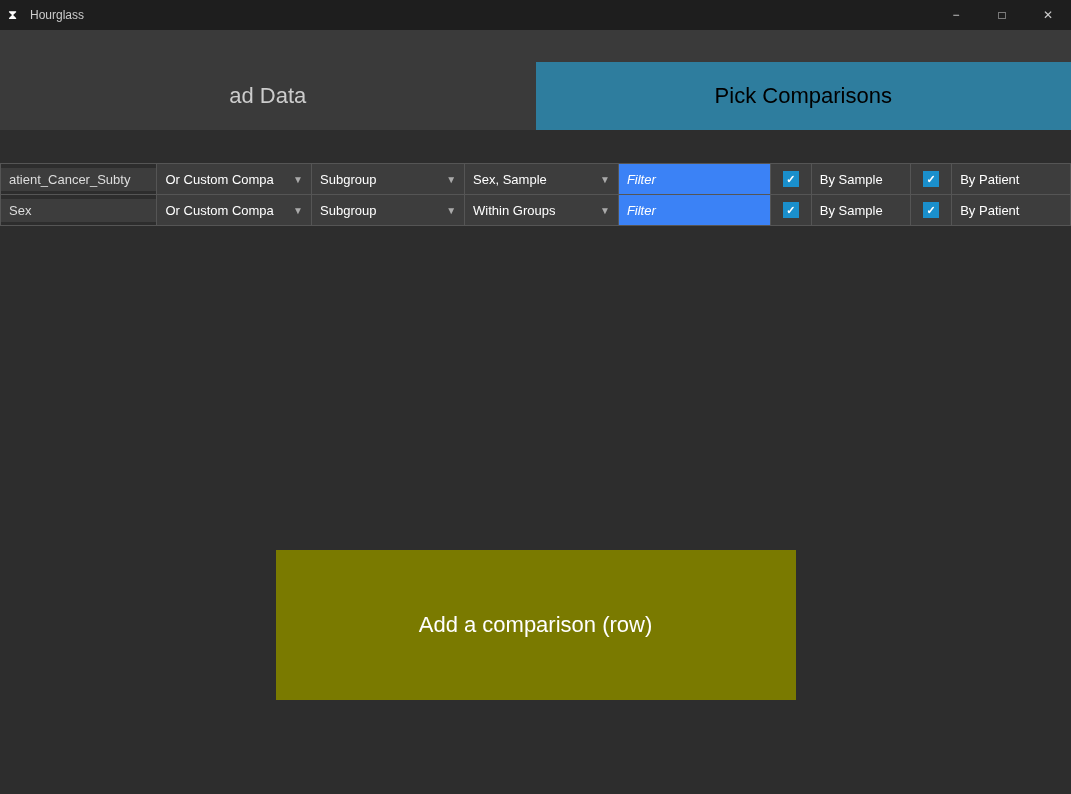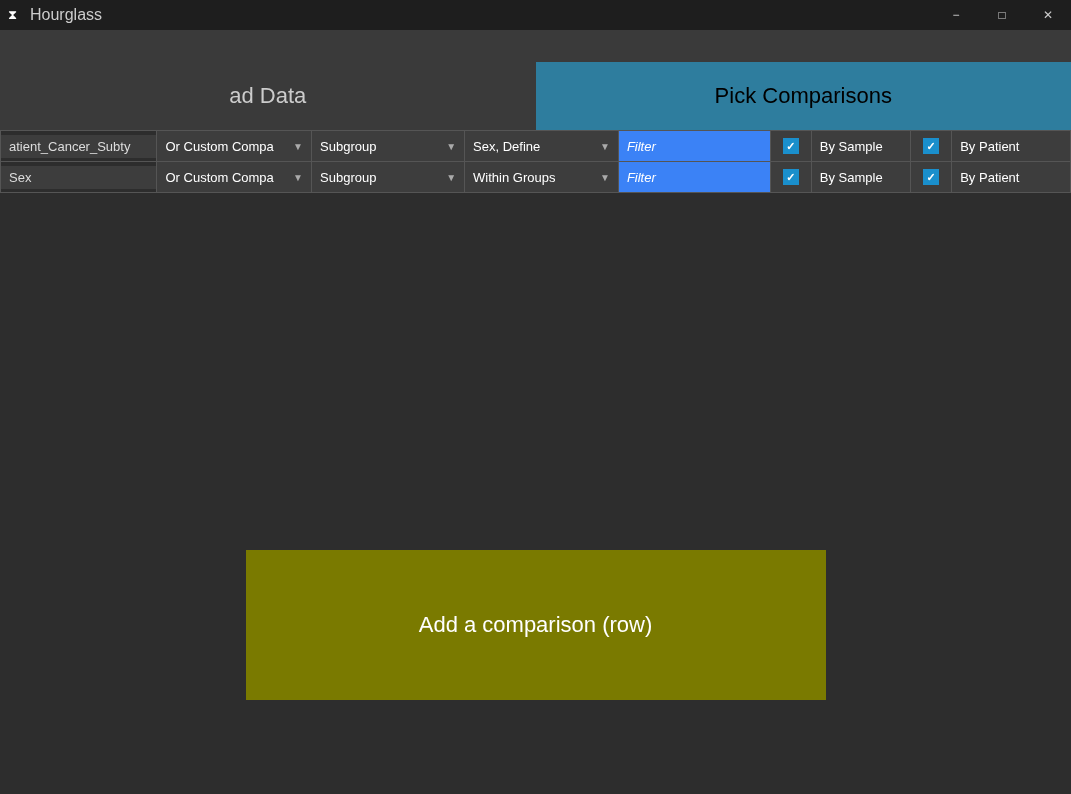--- a/index.html
+++ b/index.html
@@ -29,21 +29,21 @@
       position: relative;
     }
 
     .title-bar-icon {
       width: 16px;
       height: 16px;
       margin-right: 6px;
     }
 
     .title-bar-title {
-      font-size: 16px;
+      font-size: 12px;
       color: #cccccc;
     }
 
     .title-bar-controls {
       position: absolute;
       right: 0;
       top: 0;
       display: flex;
       height: 30px;
     }
@@ -89,20 +89,21 @@
 
     
     .table-container {
       width: 100%;
       overflow-x: visible;
     }
 
     .comparison-table {
       width: 100%;
       border-collapse: collapse;
+      margin-top: 33px;
     }
 
     .comparison-table td {
       border: 1px solid #555555;
       padding: 0;
       height: 30px;
     }
 
     .cell-content {
       padding: 4px 8px;
@@ -164,21 +165,21 @@
       white-space: nowrap;
       overflow: hidden;
     }
 
     
     .add-comparison-container {
       position: absolute;
       left: 50%;
       top: 550px;
       transform: translateX(-50%);
-      width: 580px;
+      width: 520px;
     }
 
     .add-comparison-btn {
       width: 100%;
       height: 150px;
       background-color: #7a7a00;
       color: #ffffff;
       font-size: 22px;
       border: none;
       cursor: pointer;
@@ -254,21 +255,21 @@
           </div>
         </td>
         <td>
           <div class="cell-content dropdown">
             <span>Subgroup</span>
             <span class="dropdown-arrow">▼</span>
           </div>
         </td>
         <td>
           <div class="cell-content dropdown">
-            <span>Sex, Define</span>
+            <span>Sex, Sample</span>
             <span class="dropdown-arrow">▼</span>
           </div>
         </td>
         <td>
           <div class="cell-content filter-cell">
             <span>Filter</span>
           </div>
         </td>
         <td>
           <div class="checkbox-cell">

